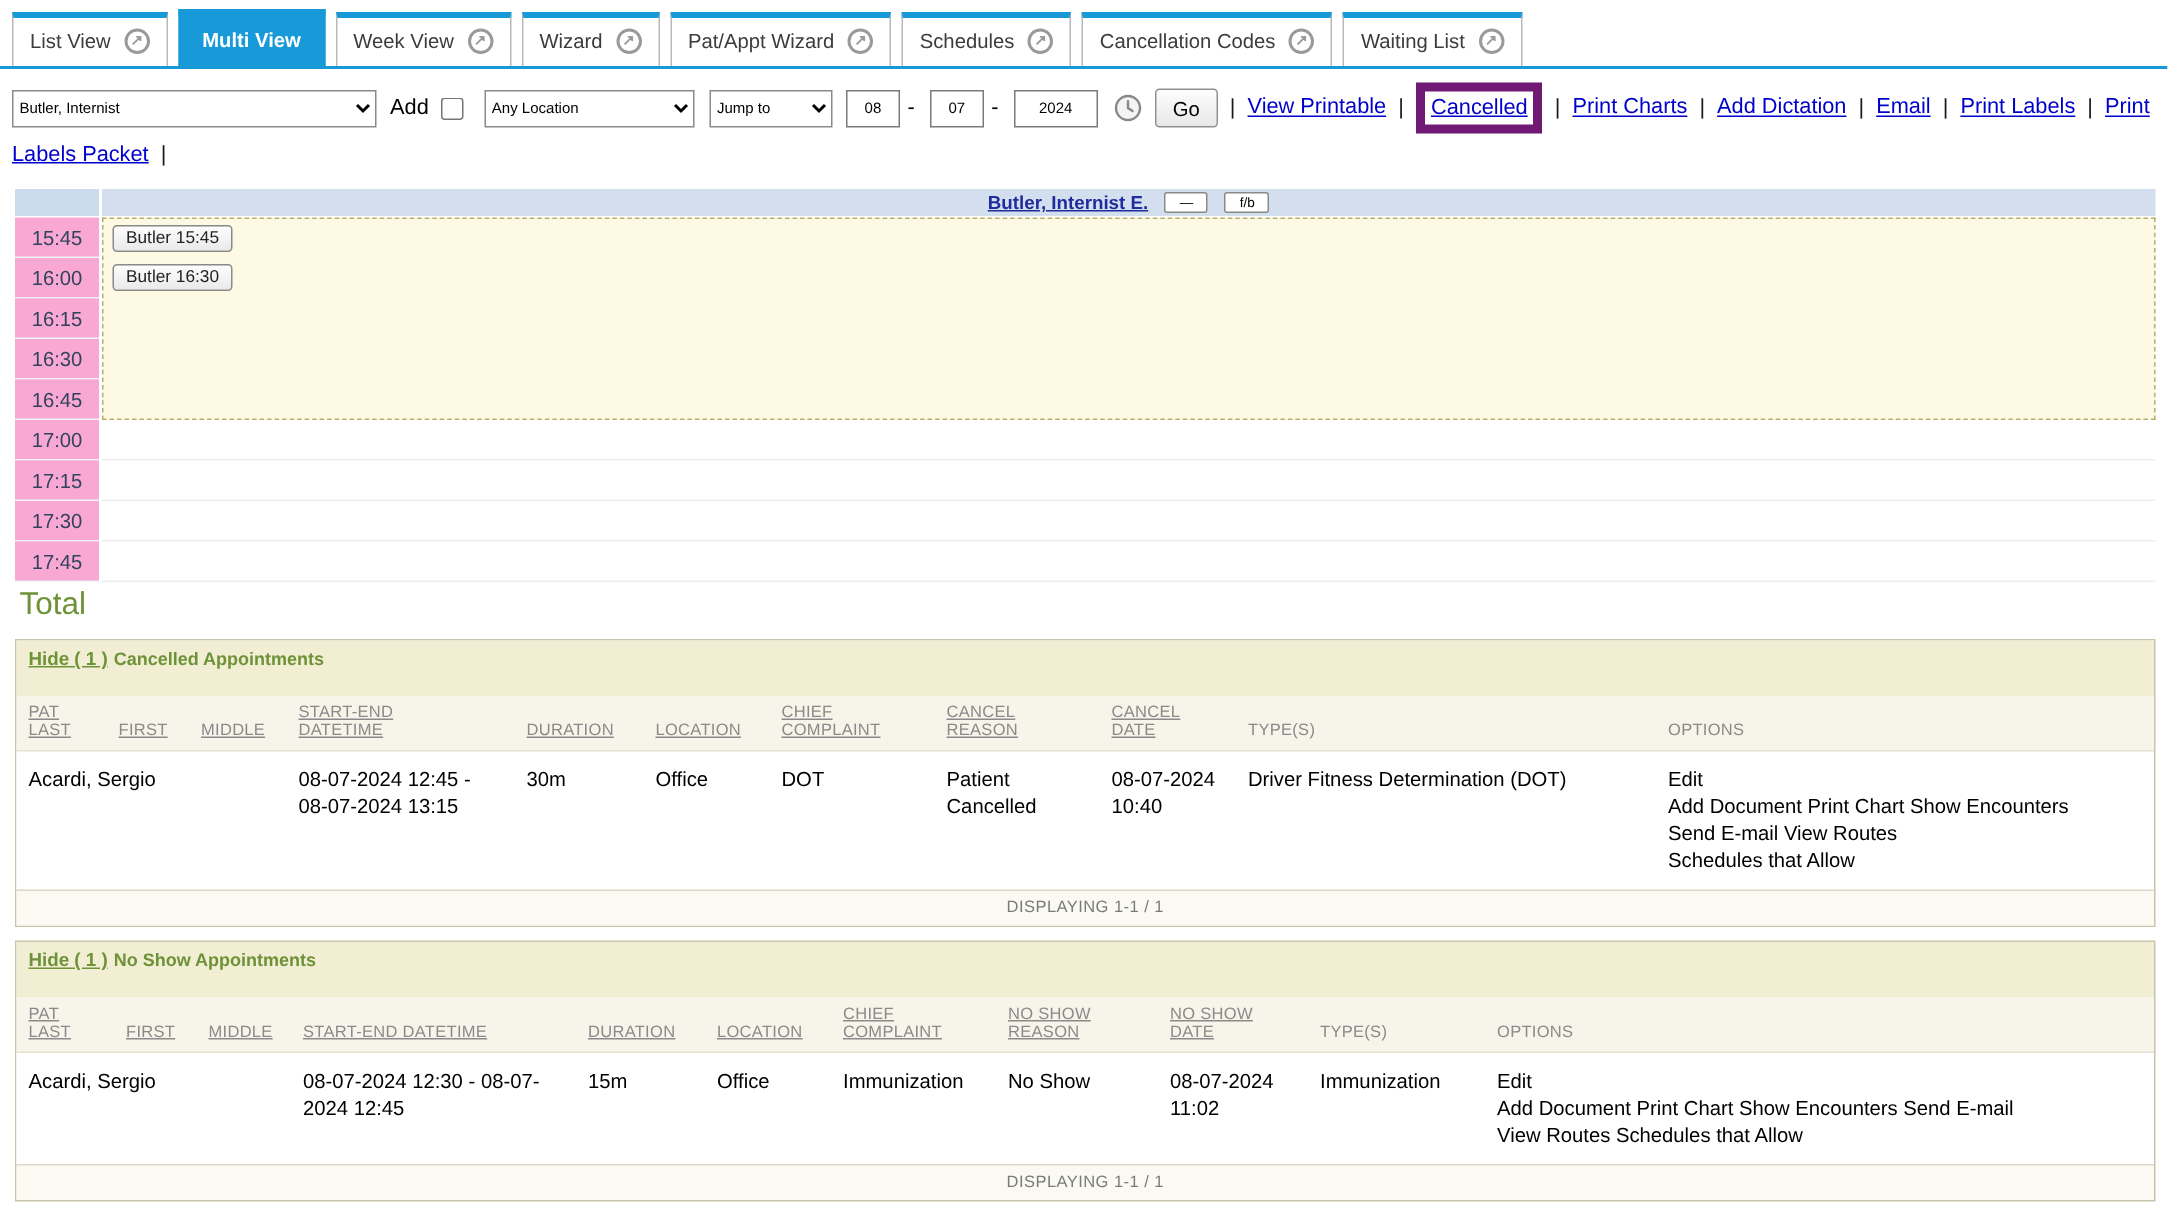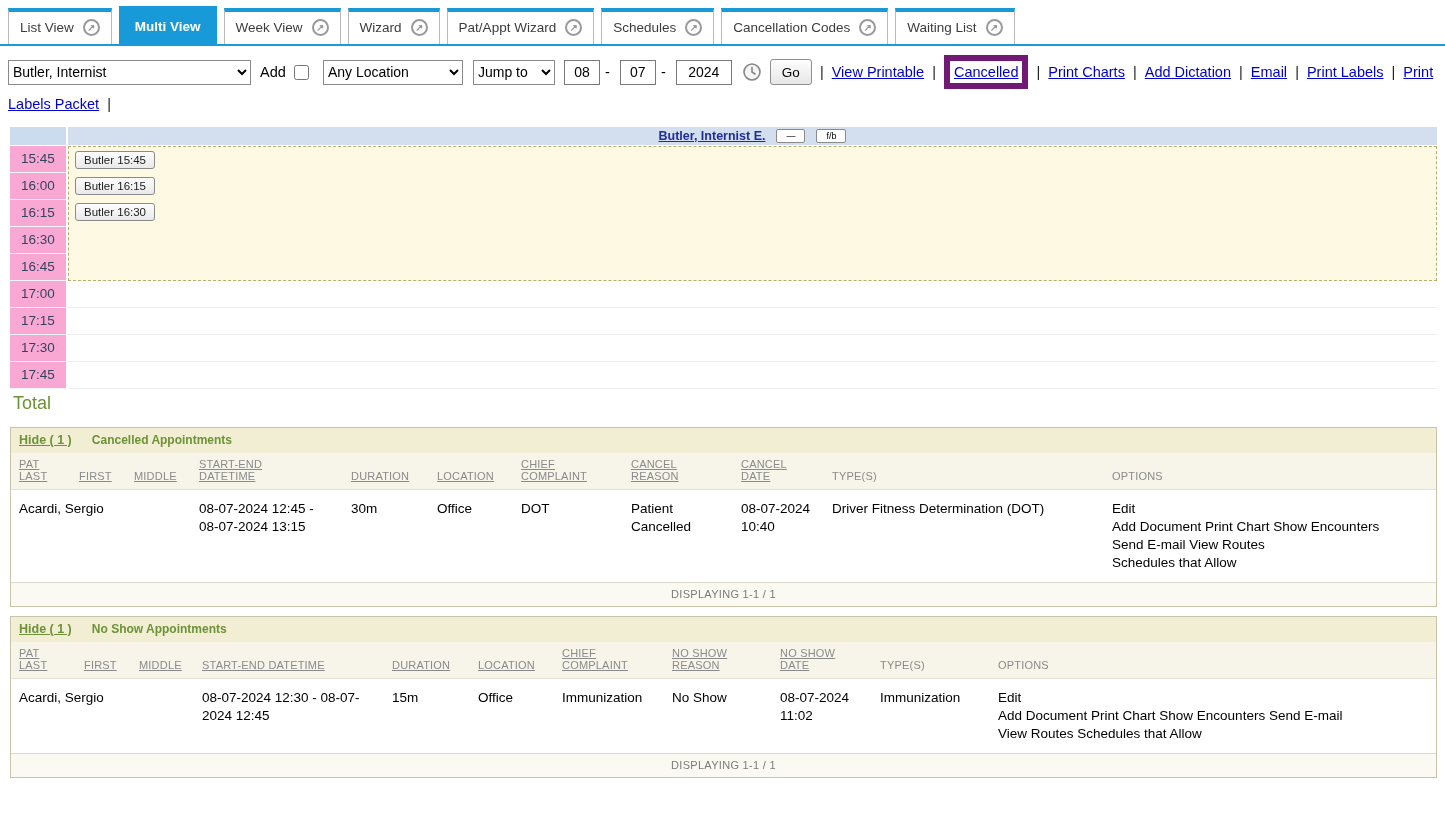--- a/index.html
+++ b/index.html
@@ -10,27 +10,27 @@
   .tabbar { display:flex; align-items:flex-end; gap:7px; padding:6px 0 0 8px; border-bottom:2px solid #189ad8; }
   .tab { display:flex; align-items:center; gap:9px; background:#fff; border:1px solid #b9b9b9; border-bottom:none;
          border-top:4px solid #189ad8; padding:7px 11px 8px; font-size:13.5px; color:#3c3c3c; cursor:pointer; white-space:nowrap; }
   .tab.active { background:#189ad8; color:#fff; font-weight:bold; border-color:#189ad8; padding:9px 15px 10px; }
   .tab-icon { width:17px; height:17px; min-width:17px; border:2px solid #9a9a9a; border-radius:50%; color:#9a9a9a;
               font-size:10px; line-height:13px; text-align:center; font-weight:bold; }
 
   
   .toolbar { padding:9px 8px 2px 8px; font-size:14.5px; line-height:29px; }
   .toolbar > * { vertical-align:middle; }
-  .toolbar select { font-size:14px; height:25px; border:1px solid #8a8a8a; background:#fff; }
+  .toolbar select { font-size:10px; height:25px; border:1px solid #8a8a8a; background:#fff; }
   .provider-select { width:243px; }
   .location-select { width:140px; margin-left:8px; }
   .jump-select { width:82px; margin-left:6px; }
   .add-lbl { margin-left:5px; }
   .toolbar input[type="checkbox"] { width:15px; height:15px; margin:0 2px 0 4px; }
-  .date-input { width:36px; height:25px; border:1px solid #7a7a7a; text-align:center; font-size:14px; margin-left:5px; }
+  .date-input { width:36px; height:25px; border:1px solid #7a7a7a; text-align:center; font-size:10px; margin-left:5px; }
   .date-input.year { width:56px; }
   .date-dash { margin:0 1px; }
   .clock { display:inline-block; width:20px; height:20px; margin:0 4px 0 6px; }
   .go-btn { font-size:13.5px; height:26px; padding:2px 11px; border:1px solid #8f8f8f; border-radius:3px;
             background:linear-gradient(#fdfdfd,#e7e7e7); cursor:pointer; }
   .sep { margin:0 4px; color:#1a1a1a; }
   .tlink { color:#0000cc; text-decoration:underline; cursor:pointer; }
   .redbox { border:6px solid #701a75; padding:1px 4px; display:inline-block; line-height:20px; }
 
   
@@ -45,26 +45,26 @@
   .time-col { width:56px; min-width:56px; margin-right:2px; }
   .time-cell { height:27px; background:#f9a8d4; color:#33435e; font-size:13.5px; display:flex; align-items:center;
                justify-content:center; border-bottom:1px solid #eef3fa; }
   .prov-col { flex:1; }
   .open-area { height:135px; background:#fdf9e3; border:1px dashed #b9ad72; padding-top:1px; }
   .slot-row { height:26px; }
   .slot-btn { margin:3px 0 0 6px; font-size:11.5px; color:#222; padding:2px 8px; border:1px solid #8a8a8a;
               border-radius:3px; background:linear-gradient(#fdfdfd,#e9e9e9); cursor:pointer; }
   .empty-row { height:27px; border-bottom:1px solid #ededed; }
   .total-row { display:flex; align-items:center; height:29px; }
-  .total-label { width:58px; min-width:58px; padding-left:3px; font-size:18px; color:#6e9238; }
+  .total-label { width:58px; min-width:58px; padding-left:3px; font-size:21px; color:#6e9238; }
   .total-value { flex:1; text-align:center; font-size:15px; color:#6e9238; }
 
   
   .section { margin:9px 8px 0 10px; border:1px solid #c7c4a9; }
-  .sec-header { background:#f2eed4; padding:5px 8px 6px; display:flex; align-items:baseline; gap:20px; }
+  .sec-header { background:#f2eed4; padding:5px 8px 18px; display:flex; align-items:baseline; gap:4px; }
   .hide-link { color:#6e9238; font-weight:bold; font-size:12.5px; text-decoration:underline; cursor:pointer; }
   .sec-title { color:#6e9238; font-weight:bold; font-size:12px; }
   table { width:100%; border-collapse:collapse; table-layout:fixed; }
   thead th { background:#f7f4ea; color:#8a8a8a; font-size:11px; font-weight:normal; text-align:left;
              vertical-align:bottom; padding:5px 8px 7px; border-bottom:1px solid #e5e2d4; letter-spacing:.2px; }
   th .sort { color:#8a8a8a; text-decoration:underline; cursor:pointer; }
   th .force-wrap { display:inline-block; }
   .w78 { width:78px; } .w52 { width:52px; } .w62 { width:62px; } .w58 { width:58px; }
   tbody td { background:#fff; font-size:13.5px; color:#000; vertical-align:top; padding:10px 8px; line-height:18px;
              overflow-wrap:break-word; }
@@ -169,21 +169,20 @@
         <div class="time-cell">16:30</div>
         <div class="time-cell">16:45</div>
         <div class="time-cell">17:00</div>
         <div class="time-cell">17:15</div>
         <div class="time-cell">17:30</div>
         <div class="time-cell">17:45</div>
       </div>
       <div class="prov-col">
         <div class="open-area">
           <div class="slot-row"><button class="slot-btn">Butler 15:45</button></div>
-          <div class="slot-row"><button class="slot-btn">Butler 16:15</button></div>
           <div class="slot-row"><button class="slot-btn">Butler 16:30</button></div>
         </div>
         <div class="empty-row"></div>
         <div class="empty-row"></div>
         <div class="empty-row"></div>
         <div class="empty-row"></div>
       </div>
     </div>
     <div class="total-row">
       <div class="total-label">Total</div>

